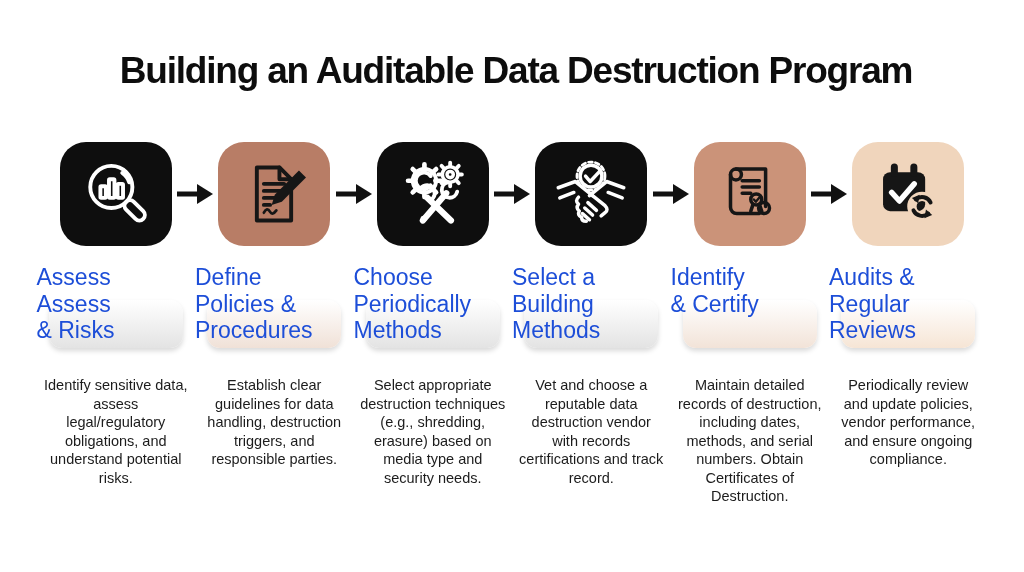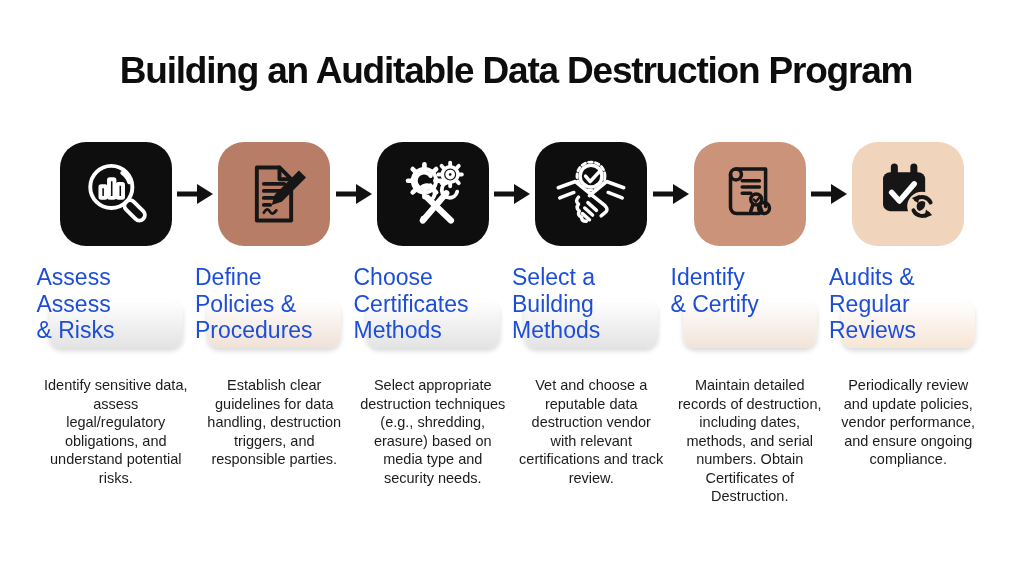--- a/index.html
+++ b/index.html
@@ -159,21 +159,21 @@
           <path d="M81 47 a10 10 0 1 1 -12 -12"></path>
           <path d="M67 49 l-30 35" stroke-width="8"></path>
           <circle cx="38" cy="82" r="2.5" stroke-width="3"></circle>
         </g>
       </svg>
     </div>
     <div class="title-wrap">
       <div class="pill"></div>
       <div class="step-title">
         <span class="title-line">Choose</span>
-        <span class="title-line">Certificates</span>
+        <span class="title-line">Periodically</span>
         <span class="title-line">Methods</span>
       </div>
     </div>
     <div class="step-desc">Select appropriate destruction techniques (e.g., shredding, erasure) based on media type and security needs.</div>
   </div>
 
   <div class="step" style="--icon-bg: #0e0e0e; --icon-fg: #ffffff; --pill-c: #e3e3e3;">
     <div class="icon-tile">
       <svg viewBox="0 0 100 100" fill="none" stroke="currentColor" stroke-width="4.5" stroke-linecap="round" stroke-linejoin="round">
         <circle cx="50" cy="27" r="14"></circle>
@@ -189,21 +189,21 @@
       </svg>
     </div>
     <div class="title-wrap">
       <div class="pill"></div>
       <div class="step-title">
         <span class="title-line">Select a</span>
         <span class="title-line">Building</span>
         <span class="title-line">Methods</span>
       </div>
     </div>
-    <div class="step-desc">Vet and choose a reputable data destruction vendor with relevant certifications and track review.</div>
+    <div class="step-desc">Vet and choose a reputable data destruction vendor with records certifications and track record.</div>
   </div>
 
   <div class="step" style="--icon-bg: #cb9379; --icon-fg: #161616; --pill-c: #f2e3d8;">
     <div class="icon-tile">
       <svg viewBox="0 0 100 100" fill="none" stroke="currentColor" stroke-width="4.5" stroke-linecap="round" stroke-linejoin="round">
         <circle cx="32" cy="25" r="7"></circle>
         <path d="M32 18 h38 v48"></path>
         <path d="M25 25 v42 a8 8 0 0 0 8 8 h29"></path>
         <circle cx="68" cy="68" r="7"></circle>
         <path d="M40 33 h22 M40 41 h22 M40 49 h11"></path>

